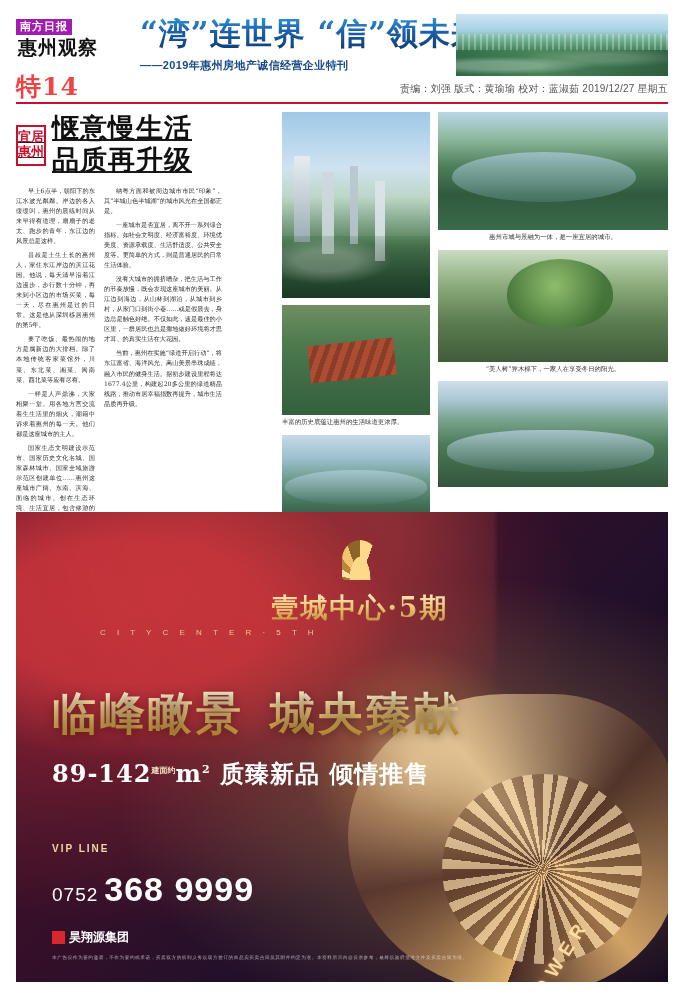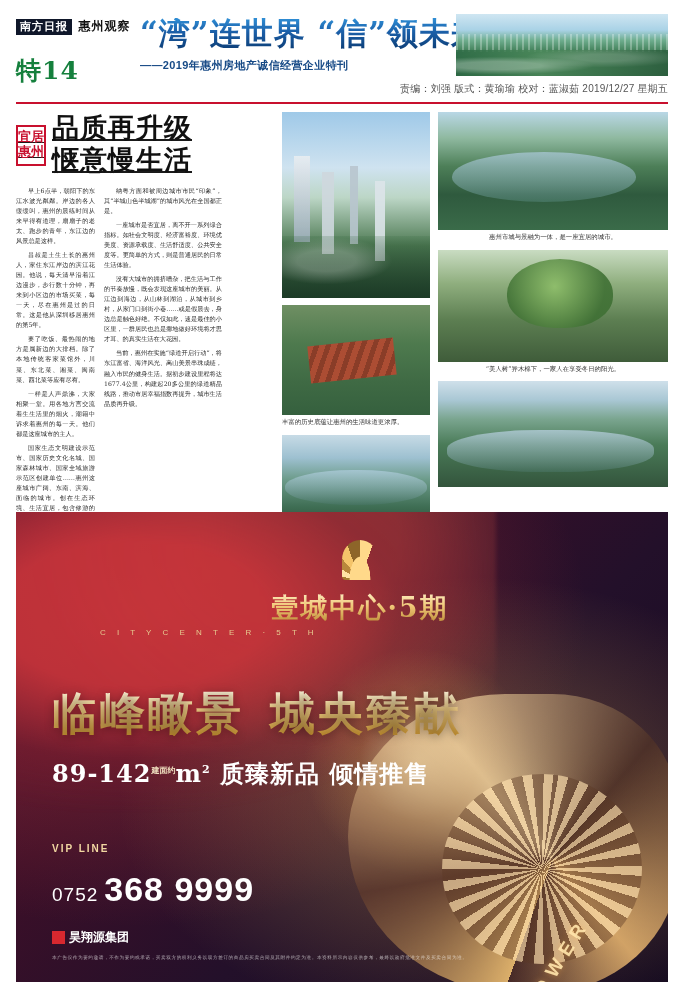--- a/index.html
+++ b/index.html
@@ -27,45 +27,45 @@
     display: flex;
     align-items: flex-start;
   }
   .mh-left {
     width: 118px;
     flex: 0 0 118px;
     padding-top: 2px;
   }
   .nameplate {
     display: inline-block;
-    background: #0f172a;
+    background: #a21caf;
     color: #fff;
     font-family: "DejaVu Serif", serif;
     font-weight: bold;
     font-size: 11px;
     letter-spacing: 1px;
     padding: 2px 4px 3px 4px;
     line-height: 1;
   }
   .obs {
     display: inline-block;
     font-family: "DejaVu Serif", serif;
-    font-size: 12px;
+    font-size: 19px;
     font-weight: bold;
     color: #111;
     letter-spacing: 1px;
     vertical-align: bottom;
     margin-left: 2px;
   }
   .issue {
-    margin-top: 23px;
+    margin-top: 13px;
     font-family: "DejaVu Serif", serif;
     font-size: 25px;
     font-weight: bold;
-    color: #15803d;
+    color: #ef4444;
     letter-spacing: 1px;
     line-height: 1;
   }
   .issue .issue-num { font-size: 25px; }
 
   .mh-center {
     flex: 1 1 auto;
     position: relative;
     padding-left: 6px;
     padding-top: 4px;
@@ -533,22 +533,22 @@
 
   <div class="content">
 
     <div class="col-left">
       <div class="title-row">
         <div class="badge">
           <div>宜居</div>
           <div>惠州</div>
         </div>
         <div class="big-title">
+          <div>惬意慢生活</div>
           <div>品质再升级</div>
-          <div>惬意慢生活</div>
         </div>
       </div>
 
       <div class="textcols">
         <div class="tcol">
           <p>早上6点半，朝阳下的东江水波光粼粼。岸边的各人缓缓叫，惠州的晨练时间从来早得有道理，扇扇子的老太、跑步的青年，东江边的风景总是这样。</p>
           <p>吕叔是土生土长的惠州人，家住东江岸边的滨江花园。他说，每天清早沿着江边漫步，步行数十分钟，再来到小区边的市场买菜，每一天，尽在惠州是过的日常。这是他从深圳移居惠州的第5年。</p>
           <p>要了吃饭、最热闹的地方是属新边的大排档。除了本地传统客家菜馆外，川菜、东北菜、湘菜、闽南菜、西北菜等应有尽有。</p>
           <p>一样是人声鼎沸，大家相聚一堂。用各地方言交流着生生活里的烟火，潮籍中诉求着惠州的每一天。他们都是这座城市的主人。</p>
           <p>国家生态文明建设示范市、国家历史文化名城、国家森林城市、国家全域旅游示范区创建单位……惠州这座城市广阔、东南、滨海、面临的城市。创在生态环境、生活宜居，包含修游的特色城市建设中最具魅力的一座城。</p>

